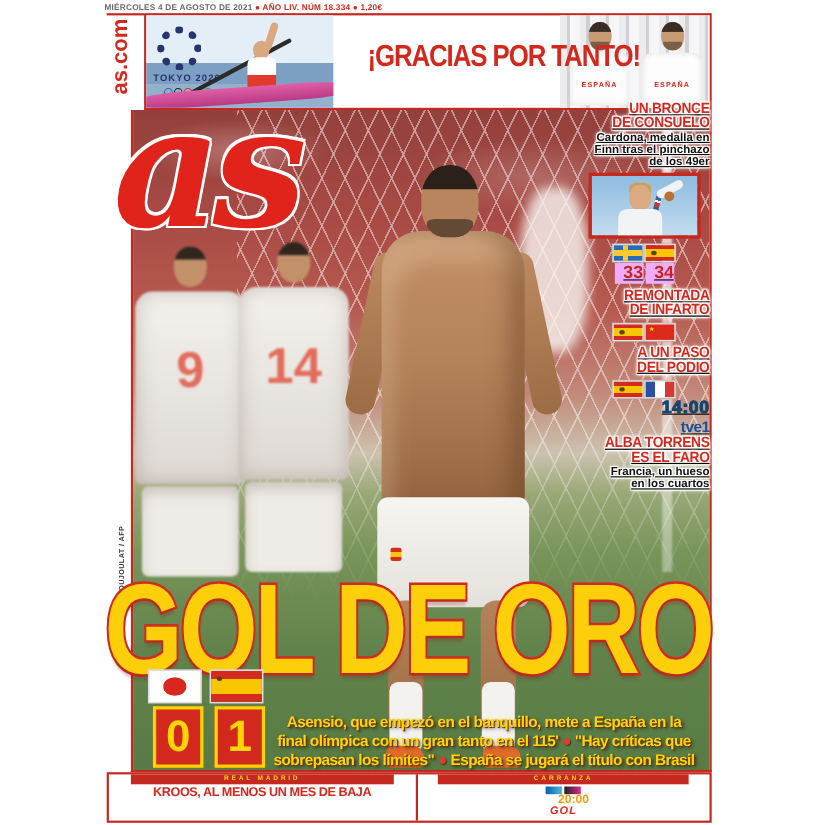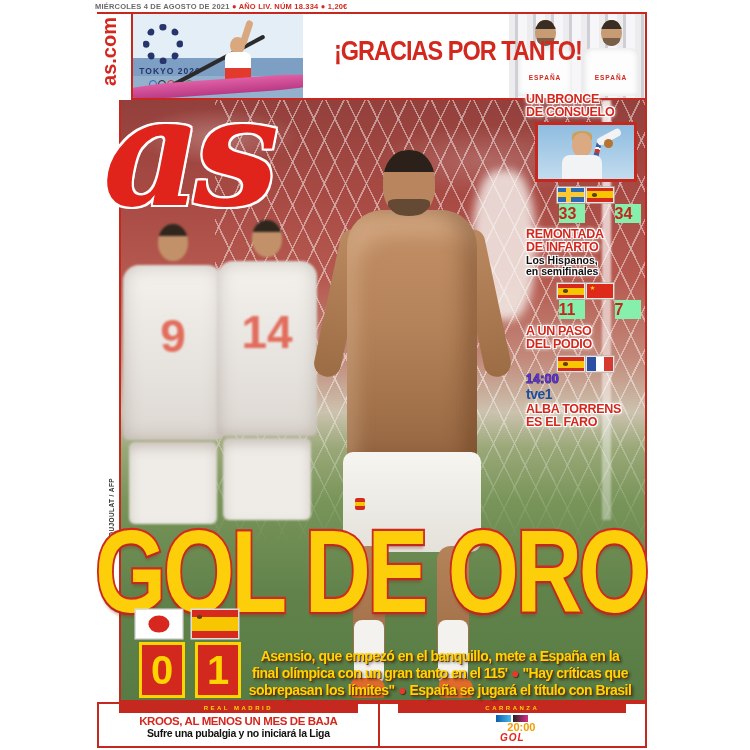--- a/index.html
+++ b/index.html
@@ -72,21 +72,21 @@
   .a-sock{position:absolute;width:30px;height:64px;background:#f4f2ee;border-radius:8px;}
   .a-boot{position:absolute;width:34px;height:20px;background:#e06a2c;border-radius:6px 10px 4px 4px;}
 
   
   .as-logo{position:absolute;left:8px;top:76px;z-index:10;font-family:"DejaVu Serif",serif;font-style:italic;font-weight:bold;font-size:152px;line-height:1;color:#e0241b;letter-spacing:-8px;
     text-shadow:-2px -2px 0 #fff,2px -2px 0 #fff,-2px 2px 0 #fff,2px 2px 0 #fff,0 -2px 0 #fff,0 2px 0 #fff,-2px 0 0 #fff,2px 0 0 #fff;}
 
   .credit{position:absolute;left:13px;top:478px;writing-mode:vertical-rl;transform:rotate(180deg);font-size:6.5px;font-weight:bold;color:#333;letter-spacing:.4px;z-index:5;}
 
   
-  .sidebar{position:absolute;left:431px;top:94px;width:119px;z-index:11;text-align:left;}
+  .sidebar{position:absolute;left:431px;top:94px;width:119px;z-index:11;text-align:right;text-decoration:underline;}
   .halo{text-shadow:-1px -1px 0 #fff,1px -1px 0 #fff,-1px 1px 0 #fff,1px 1px 0 #fff,0 0 4px #fff,0 0 4px #fff;}
   .sb-title{font-size:12.5px;font-weight:900;color:#d3281e;line-height:.95;letter-spacing:-.3px;white-space:pre-line;transform:scaleY(1.08);}
   .sb-text{font-size:10.5px;font-weight:800;color:#111;line-height:1.05;white-space:pre-line;margin-top:2px;}
   .inset{margin:4px auto 0;width:96px;height:54px;border:3px solid #c4281f;background:linear-gradient(180deg,#8fbce0,#c2dcee);position:relative;overflow:hidden;}
   .in-head{position:absolute;left:34px;top:8px;width:20px;height:24px;background:#dba982;border-radius:48%;}
   .in-hair{position:absolute;left:34px;top:6px;width:20px;height:9px;background:#caa15c;border-radius:50% 50% 0 0;}
   .in-body{position:absolute;left:24px;top:30px;width:40px;height:24px;background:#f2f3f5;border-radius:8px 8px 0 0;}
   .in-arm{position:absolute;left:58px;top:8px;width:26px;height:8px;background:#f2f3f5;transform:rotate(-28deg);border-radius:4px;}
   .in-medal{position:absolute;left:66px;top:14px;width:9px;height:9px;background:#b87333;border-radius:50%;}
   .in-ribbon{position:absolute;left:56px;top:18px;width:5px;height:22px;background:repeating-linear-gradient(180deg,#3a5fa0 0 4px,#fff 4px 6px,#d0342c 6px 10px);transform:rotate(14deg);}
@@ -94,22 +94,22 @@
   .flag{width:26px;height:14px;box-shadow:0 0 0 1px #e8e6e0,0 0 0 1.7px #b9b7b2;position:relative;}
   .flag.sweden{background:linear-gradient(90deg,transparent 0 8px,#fdc92e 8px 13px,transparent 13px 100%),linear-gradient(180deg,transparent 0 4.5px,#fdc92e 4.5px 9.5px,transparent 9.5px 100%),#2b6ab5;}
   .flag.spain{background:linear-gradient(180deg,#d52b1e 0 25%,#f7c600 25% 75%,#d52b1e 75%);}
   .flag.spain::after{content:"";position:absolute;left:5px;top:5px;width:5px;height:4px;background:#5d4017;border-radius:45%;}
   .flag.china{background:#dd2a1b;}
   .flag.china::after{content:"";position:absolute;left:3px;top:2px;width:5px;height:5px;background:#ffde00;clip-path:polygon(50% 0,61% 35%,98% 35%,68% 57%,79% 91%,50% 70%,21% 91%,32% 57%,2% 35%,39% 35%);}
   .flag.france{background:linear-gradient(90deg,#2c4fa3 0 33%,#fff 33% 66%,#d43a2f 66%);}
   .flag.japan{background:#fff;}
   .flag.japan::after{content:"";position:absolute;left:50%;top:50%;width:46%;height:60%;transform:translate(-50%,-50%);background:#d8271e;border-radius:50%;}
   .spair{display:flex;justify-content:center;gap:2px;margin-top:2px;}
-  .sp{width:26px;height:19px;background:#86efac;color:#c2271d;font-weight:900;font-size:16px;line-height:19px;margin-left:28px;}
-  .sb-time{margin-top:1px;font-size:12px;font-weight:900;color:#6d28d9;-webkit-text-stroke:1px #1c3a70;paint-order:stroke fill;letter-spacing:.5px;}
+  .sp{width:26px;height:19px;background:#f0abfc;color:#c2271d;font-weight:900;font-size:16px;line-height:19px;}
+  .sb-time{margin-top:1px;font-size:16px;font-weight:900;color:#0c4a6e;-webkit-text-stroke:1px #1c3a70;paint-order:stroke fill;letter-spacing:.5px;}
   .sb-chan{font-size:14px;font-weight:900;color:#1e4f9c;letter-spacing:-.5px;}
   .mt6{margin-top:6px;} .mt7{margin-top:7px;} .mt8{margin-top:8px;} .mt2{margin-top:2px;}
 
   
   .gol{position:absolute;left:0;right:0;top:514px;z-index:12;text-align:center;font-size:88px;font-weight:900;line-height:1;letter-spacing:-3px;color:#fccf0a;white-space:nowrap;
     -webkit-text-stroke:3.5px #d02b20;paint-order:stroke fill;transform:scale(1.04,1.32);transform-origin:center top;text-shadow:0 4px 2px rgba(130,35,18,.25);}
   .scorebox{position:absolute;left:40px;top:610px;z-index:12;display:flex;gap:8px;}
   .scol{width:48px;}
   .scol .flag{width:46px;height:28px;margin:0 auto;box-shadow:0 0 0 1.5px #ddd;}
   .snum{margin-top:4px;width:40px;height:50px;background:#d3281e;border:3px solid #ffd400;color:#ffd400;font-size:40px;font-weight:900;line-height:50px;text-align:center;}
@@ -219,61 +219,60 @@
     </div>
   </div>
 
   <div class="as-logo">as</div>
 
   <div class="credit">ANN-CHRISTINE POUJOULAT / AFP</div>
 
   <div class="sidebar">
     <div class="sb-title halo">UN BRONCE
 DE CONSUELO</div>
+    <div class="sb-text halo">Cardona, medalla en
+Finn tras el pinchazo
+de los 49er</div>
     <div class="inset">
       <div class="in-ribbon"></div>
       <div class="in-arm"></div>
       <div class="in-medal"></div>
       <div class="in-hair"></div>
       <div class="in-head"></div>
       <div class="in-body"></div>
     </div>
 
     <div class="frow">
       <span class="flag sweden"></span>
       <span class="flag spain"></span>
     </div>
     <div class="spair">
       <span class="sp">33</span>
       <span class="sp">34</span>
     </div>
     <div class="sb-title halo mt6">REMONTADA
 DE INFARTO</div>
-    <div class="sb-text halo">Los Hispanos,
-en semifinales</div>
 
     <div class="frow mt7">
       <span class="flag spain"></span>
       <span class="flag china"></span>
-    </div>
-    <div class="spair">
-      <span class="sp">11</span>
-      <span class="sp">7</span>
     </div>
     <div class="sb-title halo mt7">A UN PASO
 DEL PODIO</div>
 
     <div class="frow mt8">
       <span class="flag spain"></span>
       <span class="flag france"></span>
     </div>
     <div class="sb-time">14:00</div>
     <div class="sb-chan">tve1</div>
     <div class="sb-title halo mt2">ALBA TORRENS
 ES EL FARO</div>
+    <div class="sb-text halo">Francia, un hueso
+en los cuartos</div>
   </div>
 
   <div class="gol">GOL DE ORO</div>
 
   <div class="scorebox">
     <div class="scol">
       <div class="flag japan"></div>
       <div class="snum" style="margin-left:4px;">0</div>
     </div>
     <div class="scol">
@@ -287,21 +286,20 @@
     <span class="dot">●</span>
     <span>"Hay críticas que sobrepasan los límites"</span>
     <span class="dot">●</span>
     <span>España se jugará el título con Brasil</span>
   </div>
 
   <div class="bottom">
     <div class="bsec" style="flex:1.05;">
       <div class="btab">REAL MADRID</div>
       <div class="btitle">KROOS, AL MENOS UN MES DE BAJA</div>
-      <div class="btext">Sufre una pubalgia y no iniciará la Liga</div>
     </div>
     <div class="bsec">
       <div class="btab">CARRANZA</div>
       <div class="brow">
         <div class="blogos">
           <div class="lrow">
             <span class="chip" style="background:linear-gradient(90deg,#0a5cab,#4db8e8);"></span>
             <span class="chip" style="background:linear-gradient(90deg,#222,#d92d86);"></span>
           </div>
           <div class="btime">20:00</div>

